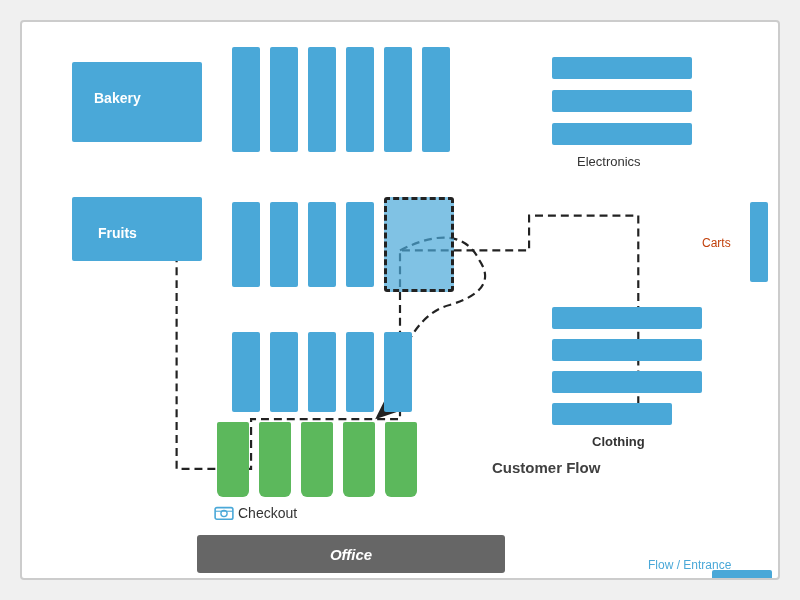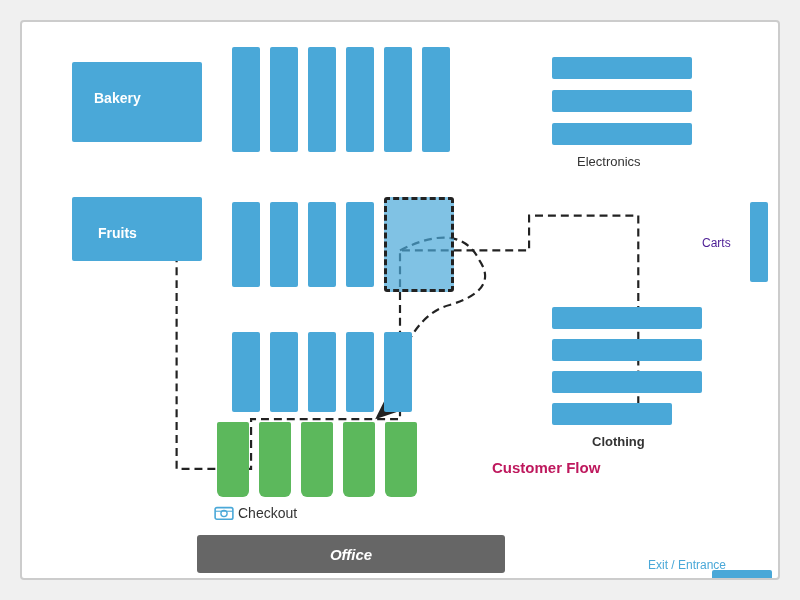--- a/index.html
+++ b/index.html
@@ -77,27 +77,27 @@
 
     .checkout-icon {
       width: 20px;
       height: 16px;
     }
 
     .customer-flow-label {
       position: absolute;
       font-size: 15px;
       font-weight: 700;
-      color: #be185d;
+      color: #404040;
     }
 
     .carts-label {
       position: absolute;
       font-size: 12px;
-      color: #4c1d95;
+      color: #c2410c;
     }
 
     .exit-label {
       position: absolute;
       font-size: 12px;
       color: #4aa8d8;
     }
 
     
     .carts-block {
@@ -196,17 +196,17 @@
     </svg>
     <span style="font-size:14px; color:#333; font-weight:500;">Checkout</span>
   </div>
 
   <div class="office-bar" style="left:175px; top:513px; width:308px; height:38px;font-style:italic;">
     <span>Office</span>
   </div>
 
   <div class="customer-flow-label" style="left:470px; top:437px;">Customer Flow</div>
 
-  <div class="exit-label" style="left:626px; top:536px;">Exit / Entrance</div>
+  <div class="exit-label" style="left:626px; top:536px;">Flow / Entrance</div>
 
   <div class="entrance-bar" style="left:690px; top:548px; width:60px; height:12px;"></div>
 
 </div>
 
 </body></html>

